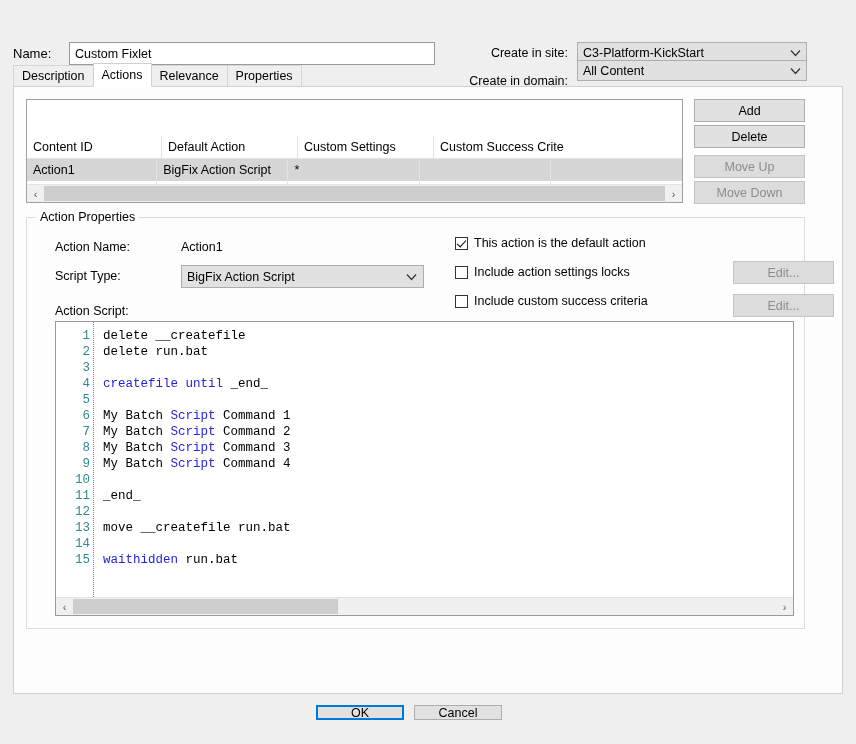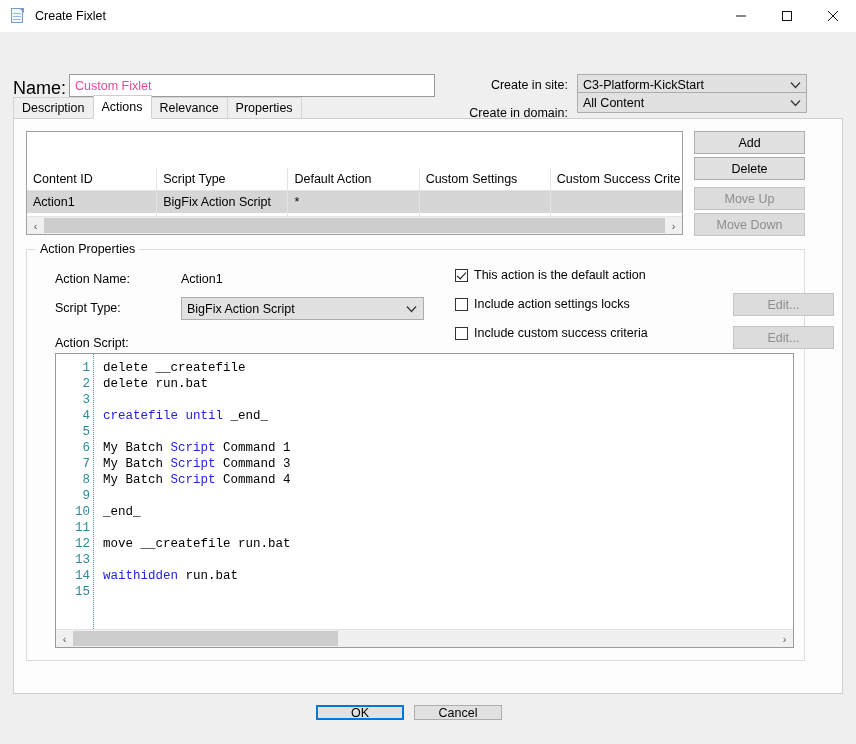--- a/index.html
+++ b/index.html
@@ -84,33 +84,33 @@
 
   
   .topform {
     position: relative;
     height: 64px;
     flex: 0 0 auto;
     background: #efefef;
   }
   .lbl-name {
     position: absolute; left: 13px; top: 46px;
-    font-size: 18px;
+    font-size: 13px;
   }
   .name-input {
     position: absolute;
     left: 69px; top: 42px;
     width: 366px; height: 23px;
     background: #ffffff;
     border: 1px solid #9a9a9a;
     box-sizing: border-box;
     font-family: "Liberation Sans", sans-serif;
     font-size: 12.5px;
     padding: 0 0 0 5px;
-    color: #ec4899;
+    color: #000000;
     line-height: 21px;
     outline: none;
   }
   .lbl-site {
     position: absolute; right: 288px; top: 46px;
     font-size: 12.5px; text-align: right;
     white-space: nowrap;
   }
   .lbl-domain {
     position: absolute; right: 288px; top: 74px;
@@ -420,46 +420,20 @@
   }
   #btn-cancel { left: 414px; }
 
   .panelpad { height: 2px; }
 </style>
 </head>
 <body>
 
 <div class="window">
 
-  <div class="titlebar">
-    <div class="title-icon">
-      <div class="pg"></div>
-      <div class="lines"></div>
-      <div class="fold"></div>
-    </div>
-    <div class="title-text">Create Fixlet</div>
-    <div class="win-btns">
-      <div class="win-btn">
-        <svg width="12" height="12" viewBox="0 0 12 12">
-            <line x1="1" y1="6" x2="11" y2="6" stroke="#111" stroke-width="1"></line>
-          </svg>
-      </div>
-      <div class="win-btn">
-        <svg width="12" height="12" viewBox="0 0 12 12">
-            <rect x="1.5" y="1.5" width="9" height="9" fill="none" stroke="#111" stroke-width="1"></rect>
-          </svg>
-      </div>
-      <div class="win-btn">
-        <svg width="12" height="12" viewBox="0 0 12 12">
-            <line x1="1" y1="1" x2="11" y2="11" stroke="#111" stroke-width="1"></line>
-            <line x1="11" y1="1" x2="1" y2="11" stroke="#111" stroke-width="1"></line>
-          </svg>
-      </div>
-    </div>
-  </div>
 
   <div class="topform">
     <div class="lbl-name">Name:</div>
     <input class="name-input" type="text" value="Custom Fixlet" style="">
 
     <div class="lbl-site">Create in site:</div>
     <div class="combo" id="combo-site">
       <div class="ctext">C3-Platform-KickStart</div>
       <div class="carrow">
         <svg width="11" height="8" viewBox="0 0 11 8">
@@ -484,21 +458,20 @@
     <div class="tab active">Actions</div>
     <div class="tab">Relevance</div>
     <div class="tab">Properties</div>
   </div>
 
   <div class="tabpanel">
 
     <div class="grid-wrap">
       <div class="grid-head">
         <div class="gh" style="width:135px">Content ID</div>
-        <div class="gh" style="width:136px">Script Type</div>
         <div class="gh" style="width:136px">Default Action</div>
         <div class="gh" style="width:136px">Custom Settings</div>
         <div class="gh" style="width:136px;border-right:none">Custom Success Crite</div>
       </div>
       <div class="grid-body">
         <div class="grid-row">
           <div class="gc" style="width:135px">Action1</div>
           <div class="gc" style="width:136px">BigFix Action Script</div>
           <div class="gc" style="width:136px">*</div>
           <div class="gc" style="width:136px"></div>
@@ -586,20 +559,21 @@
               <div class="ln">14</div>
               <div class="ln">15</div>
             </div>
           <div class="codearea" id="codearea">
               <div class="cl"><span>delete __createfile</span></div>
               <div class="cl"><span>delete run.bat</span></div>
               <div class="cl">&nbsp;</div>
               <div class="cl"><span class="kw">createfile until</span><span> _end_</span></div>
               <div class="cl">&nbsp;</div>
               <div class="cl"><span>My Batch </span><span class="kw">Script</span><span> Command 1</span></div>
+              <div class="cl"><span>My Batch </span><span class="kw">Script</span><span> Command 2</span></div>
               <div class="cl"><span>My Batch </span><span class="kw">Script</span><span> Command 3</span></div>
               <div class="cl"><span>My Batch </span><span class="kw">Script</span><span> Command 4</span></div>
               <div class="cl">&nbsp;</div>
               <div class="cl"><span>_end_</span></div>
               <div class="cl">&nbsp;</div>
               <div class="cl"><span>move __createfile run.bat</span></div>
               <div class="cl">&nbsp;</div>
               <div class="cl"><span class="kw">waithidden</span><span> run.bat</span></div>
             </div>
         </div>

